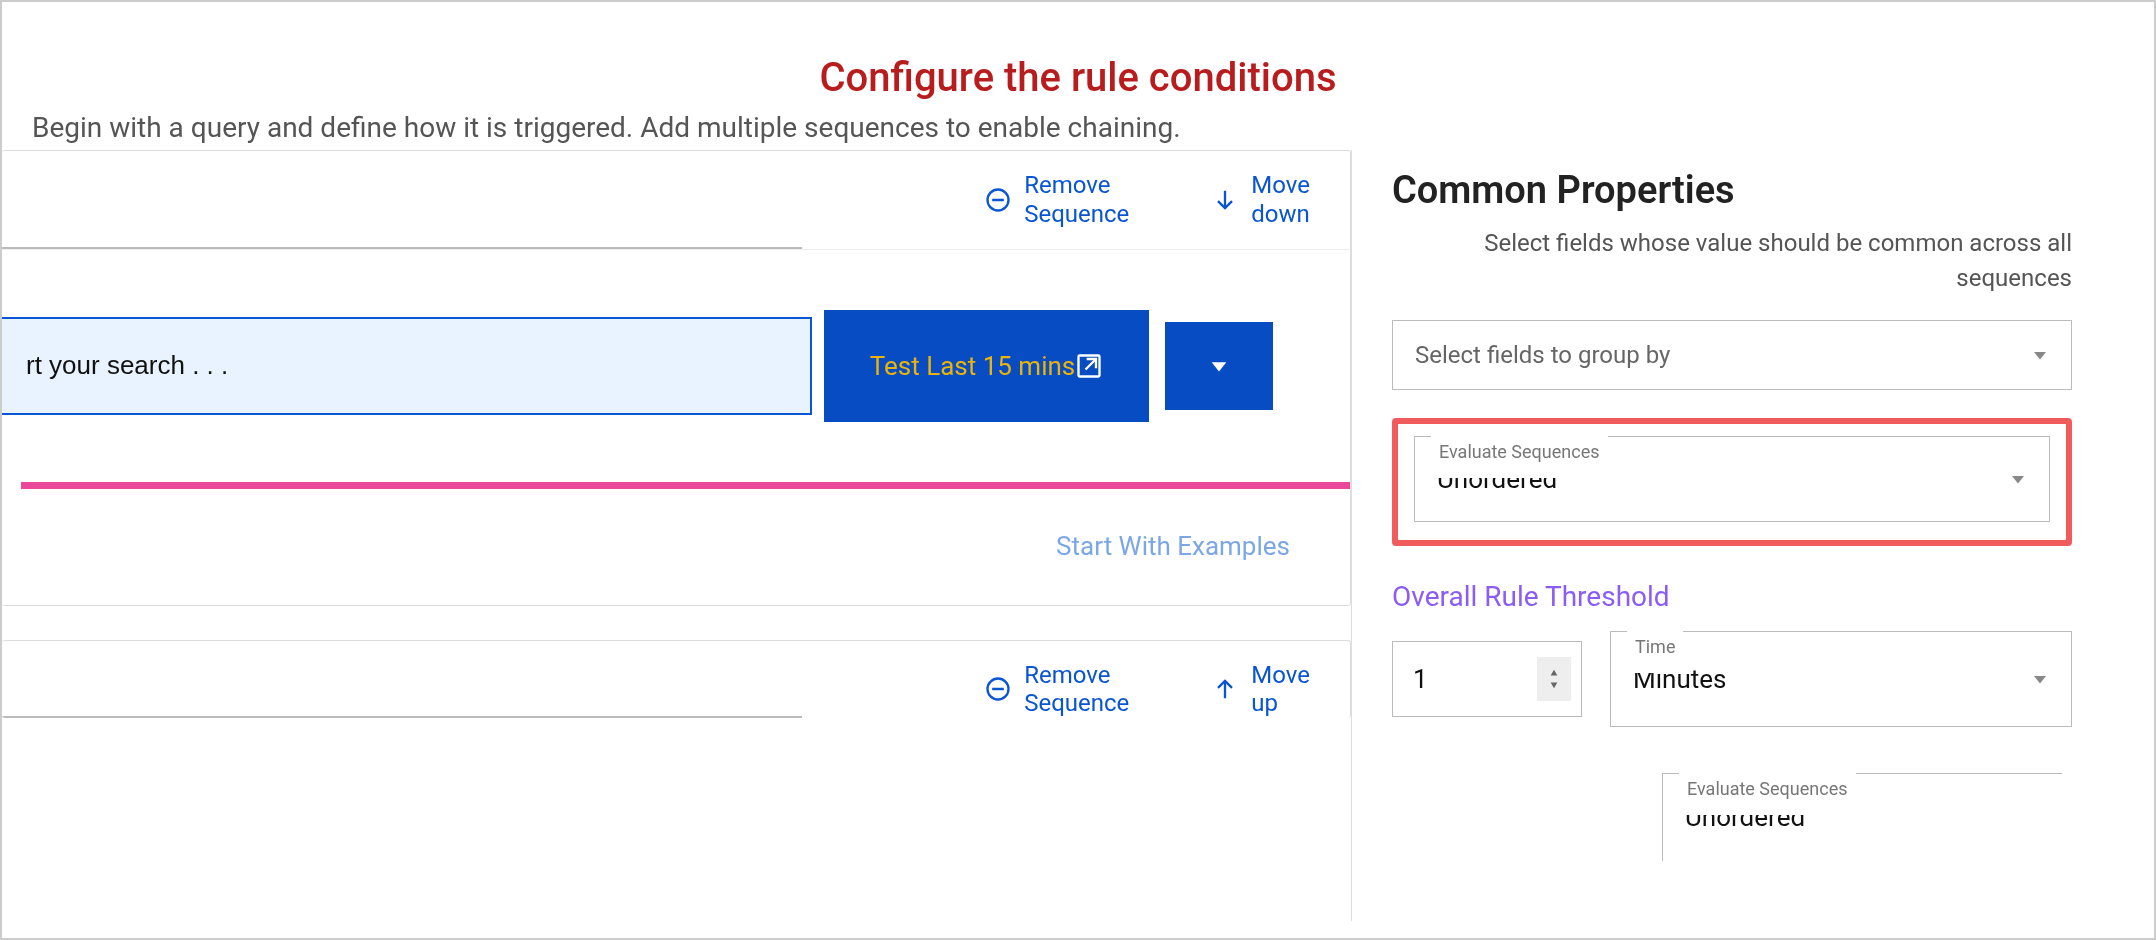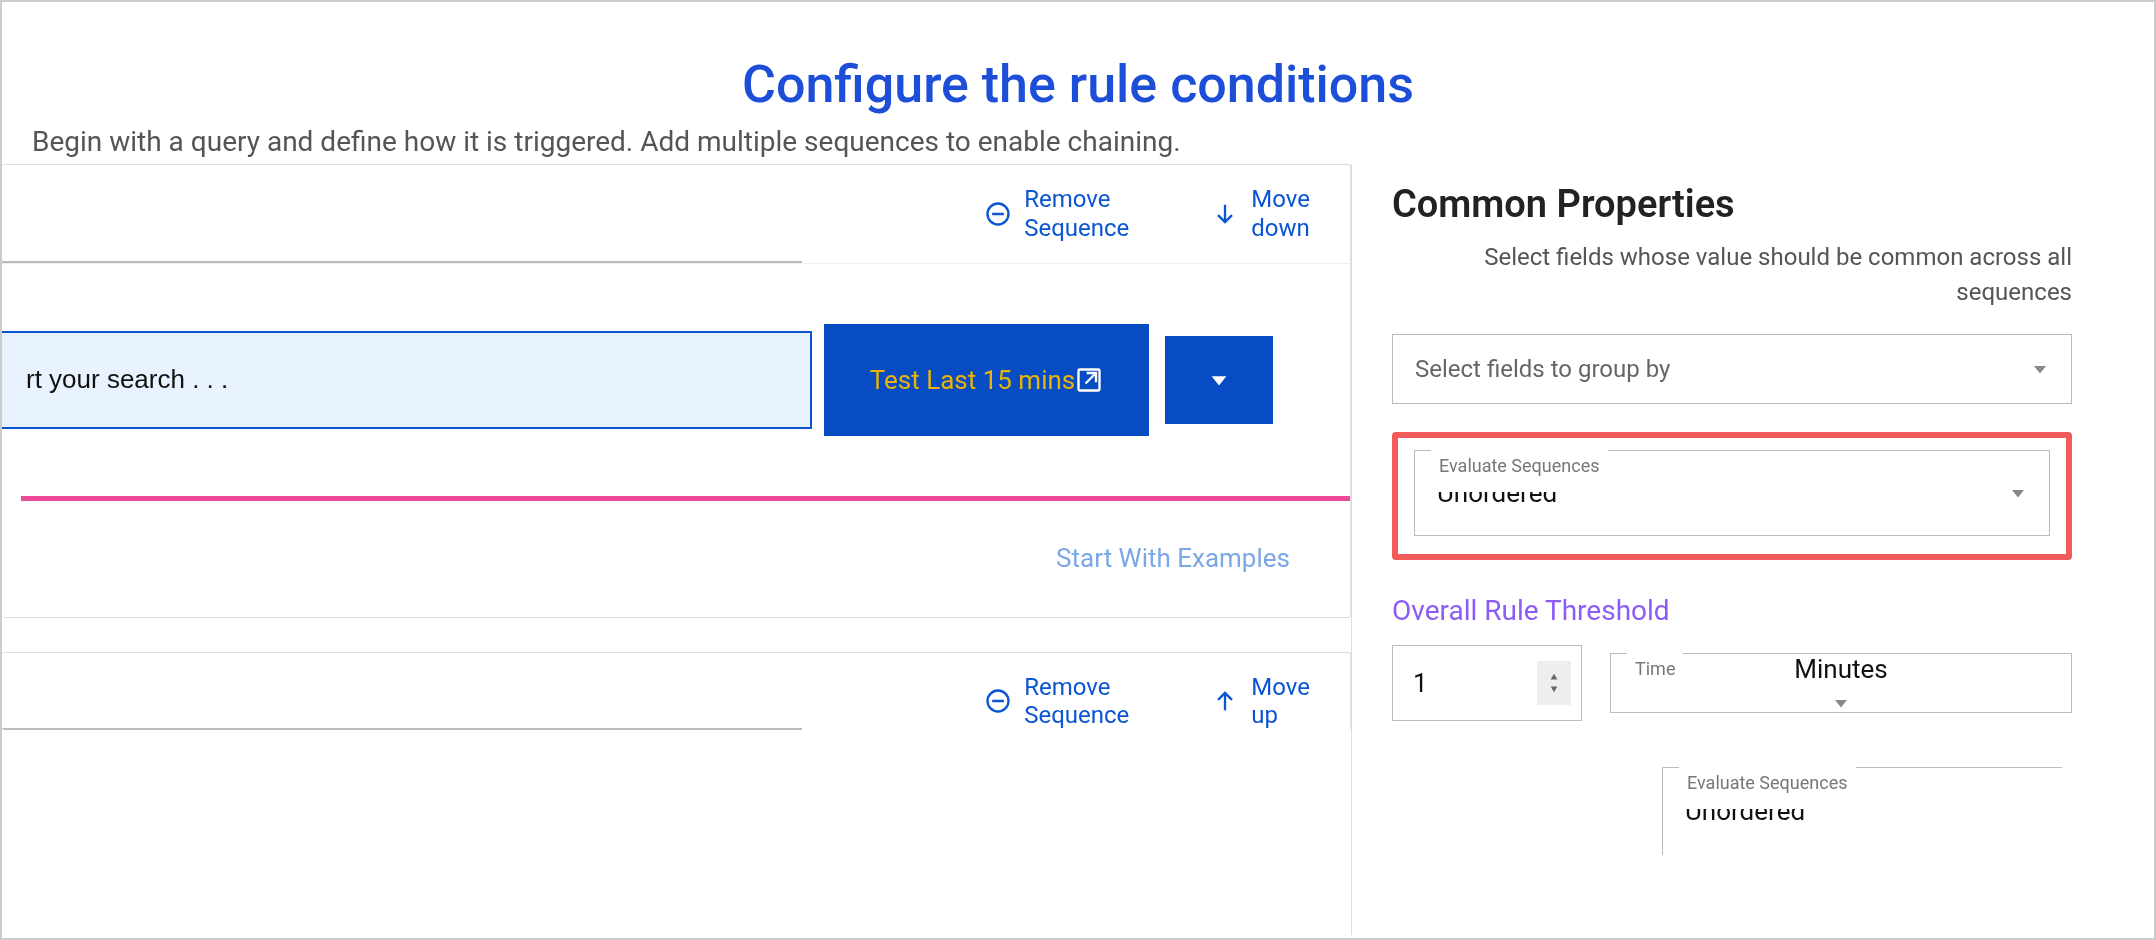--- a/index.html
+++ b/index.html
@@ -16,23 +16,23 @@
     height:940px;
     border:2px solid #ccc;
     position:relative;
     overflow:hidden;
   }
   .header {
     padding:52px 0 0 0;
     text-align:center;
   }
   .page-title {
-    font-size:52px;
+    font-size:40px;
     font-weight:500;
-    color:#1d4ed8;
+    color:#b91c1c;
     margin:0;
   }
   .subtitle {
     font-size:28px;
     color:#555;
     margin:10px 0 0 0;
     text-align:left;
     padding-left:30px;
   }
   .content {
@@ -126,21 +126,21 @@
     height:88px;
     background:#084cc3;
     color:#fff;
     display:flex;
     align-items:center;
     justify-content:center;
     cursor:pointer;
     margin-left:4px;
   }
   .examples-row {
-    border-top:5px solid #ec4899;
+    border-top:7px solid #ec4899;
     margin-top:60px;
     padding:42px 60px 44px 0;
     display:flex;
     justify-content:flex-end;
     margin-left:19px;
   }
   .examples-link {
     color:#7ba7e6;
     font-size:26px;
     cursor:pointer;
@@ -353,21 +353,21 @@
           <span>1</span>
           <span class="spin-arrows">
             <svg width="12" height="10" viewBox="0 0 24 24" fill="#666">
                 <polygon points="12 4 20 18 4 18"></polygon>
               </svg>
             <svg width="12" height="10" viewBox="0 0 24 24" fill="#666">
                 <polygon points="4 6 20 6 12 20"></polygon>
               </svg>
           </span>
         </div>
-        <div class="labeled-select time-unit" style="height:60px;flex-direction:column;">
+        <div class="labeled-select time-unit" style="height:96px;">
           <span class="floating-label">Time</span>
           <span>Minutes</span>
           <span>
             <svg width="18" height="18" viewBox="0 0 24 24" fill="#888">
                 <polygon points="4 8 20 8 12 18"></polygon>
               </svg>
           </span>
         </div>
       </div>
 

